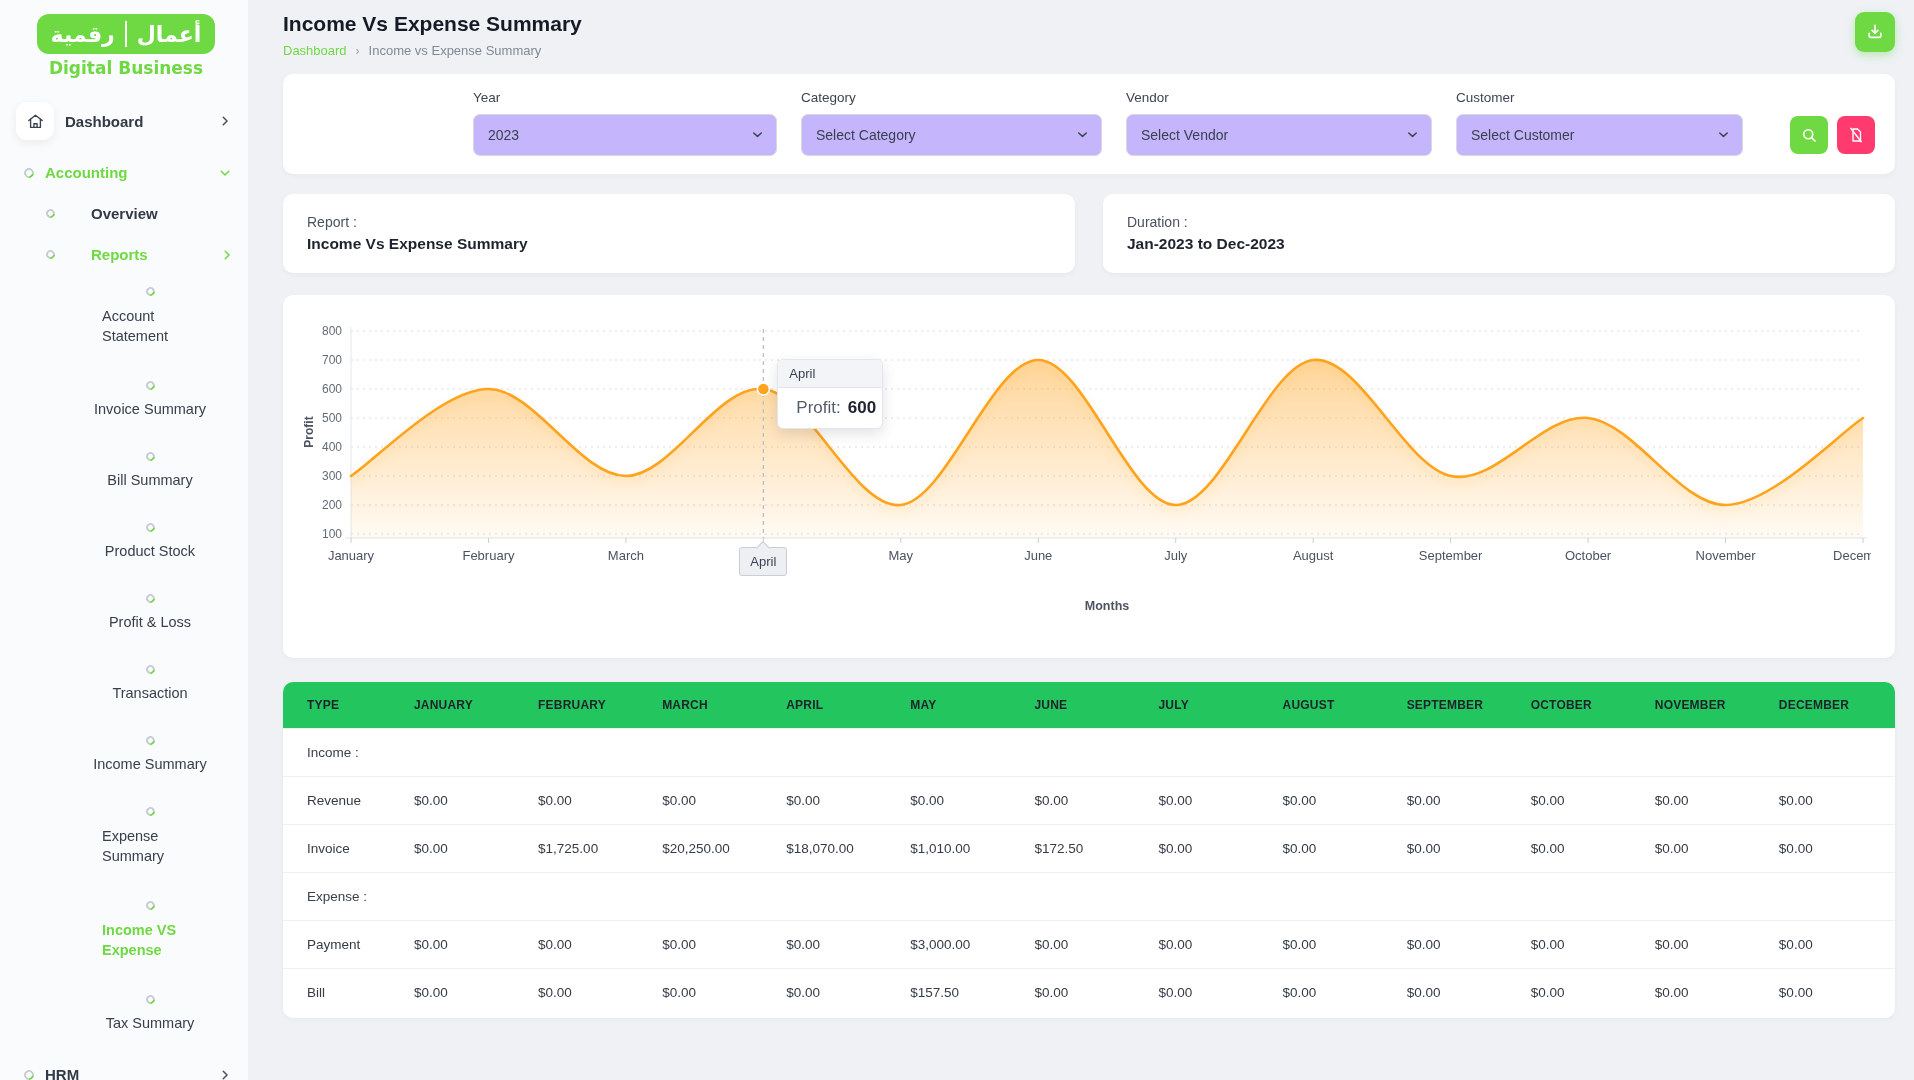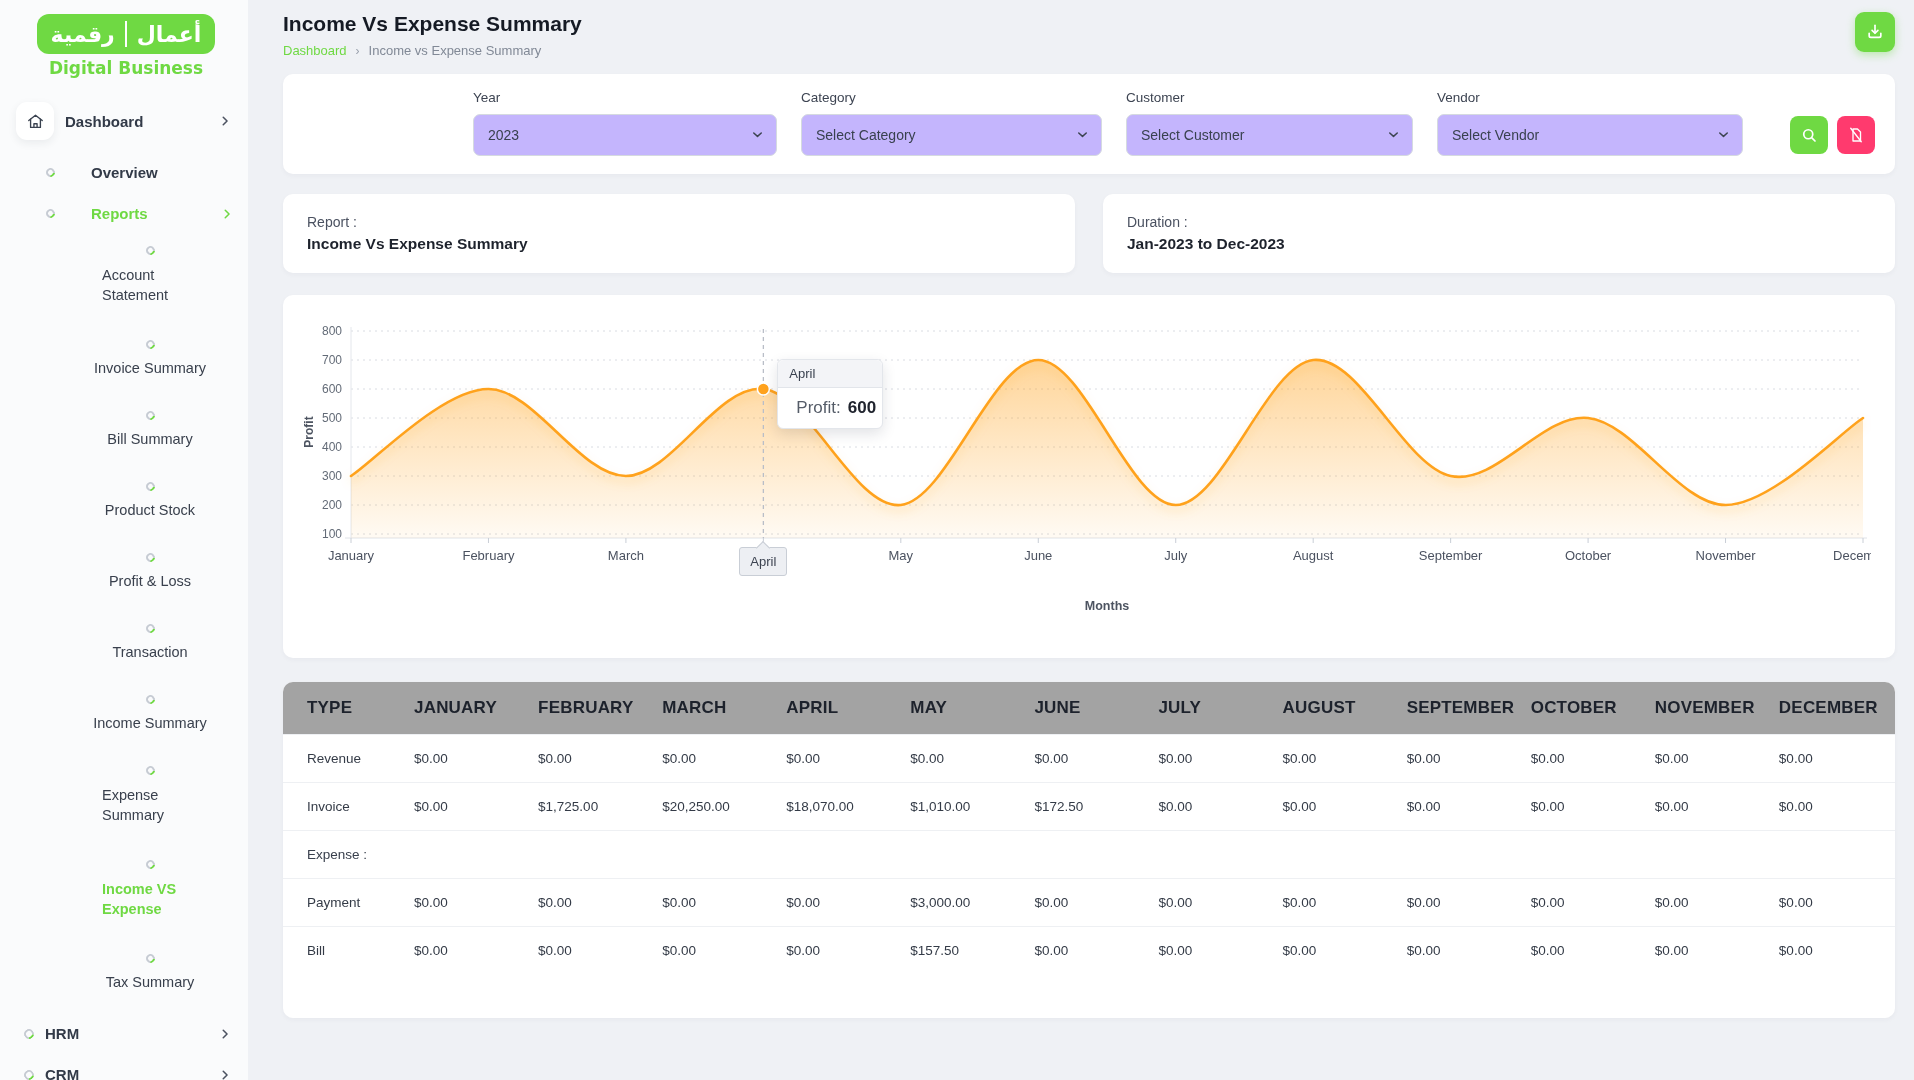--- a/index.html
+++ b/index.html
@@ -69,21 +69,21 @@
   .x-hl::before { content:""; position:absolute; top:-5px; left:50%; margin-left:-5px; width:9px; height:9px; background:#edeff3; border-left:1px solid #c9ced6; border-top:1px solid #c9ced6; transform:rotate(45deg); }
   .tooltip { position:absolute; width:106px; background:#fff; border:1px solid #e3e6eb; border-radius:6px; box-shadow:0 5px 14px rgba(30,40,60,.13); z-index:5; }
   .tooltip-head { background:#f3f4f7; border-bottom:1px solid #e2e5ea; border-radius:6px 6px 0 0; padding:6px 11px; font-size:13px; color:#39414f; }
   .tooltip-body { padding:10px 11px; display:flex; align-items:center; gap:7px; font-size:17px; color:#555c68; }
   .tt-dot { width:11px; height:11px; border-radius:50%; background:#ffa21d; }
   .tt-val { font-weight:bold; color:#20242e; }
 
   
   .table-card { margin-top:24px; overflow:hidden; min-height:336px; }
   table { width:100%; border-collapse:collapse; table-layout:fixed; }
-  thead th { background:#a3a3a3; text-align:left; font-size:17px; color:#1d222c; padding:16px 8px; letter-spacing:.2px; }
+  thead th { background:#22c55e; text-align:left; font-size:12px; color:#1d222c; padding:16px 8px; letter-spacing:.2px; }
   thead th:first-child, td:first-child { padding-left:24px; }
   tbody td { font-size:13.5px; color:#343b47; padding:16px 8px; border-top:1px solid #eef0f3; }
   tbody tr.section td { color:#39404d; }
 </style>
 </head>
 <body>
 
 <aside class="sidebar">
   <div class="brand">
     <div class="logo-pill">
@@ -100,20 +100,30 @@
             <path d="M3.5 10.8 12 4l8.5 6.8"></path>
             <path d="M5.8 9.2V19.5h12.4V9.2"></path>
             <path d="M10 19.5v-4.6h4v4.6"></path>
           </svg>
         </span>
         <span class="">Dashboard</span>
         <span class="grow"></span>
         <span class="chev">
           <svg width="14" height="14" viewBox="0 0 24 24" fill="none" stroke="currentColor" stroke-width="2.6" stroke-linecap="round" stroke-linejoin="round">
             <path d="M9 5.5 15.5 12 9 18.5"></path>
+          </svg>
+        </span>
+      </li>
+      <li class="menu-item lvl1 green">
+        <span class="ring"></span>
+        <span class="">Accounting</span>
+        <span class="grow"></span>
+        <span class="chev">
+          <svg width="14" height="14" viewBox="0 0 24 24" fill="none" stroke="currentColor" stroke-width="2.6" stroke-linecap="round" stroke-linejoin="round">
+            <path d="M5.5 9 12 15.5 18.5 9"></path>
           </svg>
         </span>
       </li>
       <li class="menu-item lvl2">
         <span class="ring"></span>
         <span class="">Overview</span>
         <span class="grow"></span>
       </li>
       <li class="menu-item lvl2 green">
         <span class="ring"></span>
@@ -263,33 +273,33 @@
     </div>
     <div class="fgroup w2">
       <label>Category</label>
       <div class="sel-wrap">
         <select><option>Select Category</option></select>
         <span class="sel-chev"><svg width="15" height="15" viewBox="0 0 24 24" fill="none" stroke="currentColor" stroke-width="2.4" stroke-linecap="round" stroke-linejoin="round">
               <path d="M6 9.5 12 15 18 9.5"></path>
             </svg></span>
       </div>
     </div>
+    <div class="fgroup w4">
+      <label>Vendor</label>
+      <div class="sel-wrap">
+        <select><option>Select Vendor</option></select>
+        <span class="sel-chev"><svg width="15" height="15" viewBox="0 0 24 24" fill="none" stroke="currentColor" stroke-width="2.4" stroke-linecap="round" stroke-linejoin="round">
+              <path d="M6 9.5 12 15 18 9.5"></path>
+            </svg></span>
+      </div>
+    </div>
     <div class="fgroup w3">
       <label>Customer</label>
       <div class="sel-wrap">
         <select><option>Select Customer</option></select>
-        <span class="sel-chev"><svg width="15" height="15" viewBox="0 0 24 24" fill="none" stroke="currentColor" stroke-width="2.4" stroke-linecap="round" stroke-linejoin="round">
-              <path d="M6 9.5 12 15 18 9.5"></path>
-            </svg></span>
-      </div>
-    </div>
-    <div class="fgroup w4">
-      <label>Vendor</label>
-      <div class="sel-wrap">
-        <select><option>Select Vendor</option></select>
         <span class="sel-chev"><svg width="15" height="15" viewBox="0 0 24 24" fill="none" stroke="currentColor" stroke-width="2.4" stroke-linecap="round" stroke-linejoin="round">
               <path d="M6 9.5 12 15 18 9.5"></path>
             </svg></span>
       </div>
     </div>
     <div class="fbtns">
       <button class="sq-btn search">
         <span style="display:flex">
             <svg width="18" height="18" viewBox="0 0 24 24" fill="none" stroke="currentColor" stroke-width="2.3" stroke-linecap="round">
               <circle cx="11" cy="11" r="6"></circle>
@@ -407,20 +417,23 @@
             <th>JUNE</th>
             <th>JULY</th>
             <th>AUGUST</th>
             <th>SEPTEMBER</th>
             <th>OCTOBER</th>
             <th>NOVEMBER</th>
             <th>DECEMBER</th>
           </tr>
         </thead>
       <tbody id="table-body">
+          <tr class="section">
+            <td colspan="13">Income :</td>
+          </tr>
           <tr class="data">
             <td>Revenue</td>
             <td>$0.00</td>
             <td>$0.00</td>
             <td>$0.00</td>
             <td>$0.00</td>
             <td>$0.00</td>
             <td>$0.00</td>
             <td>$0.00</td>
             <td>$0.00</td>

